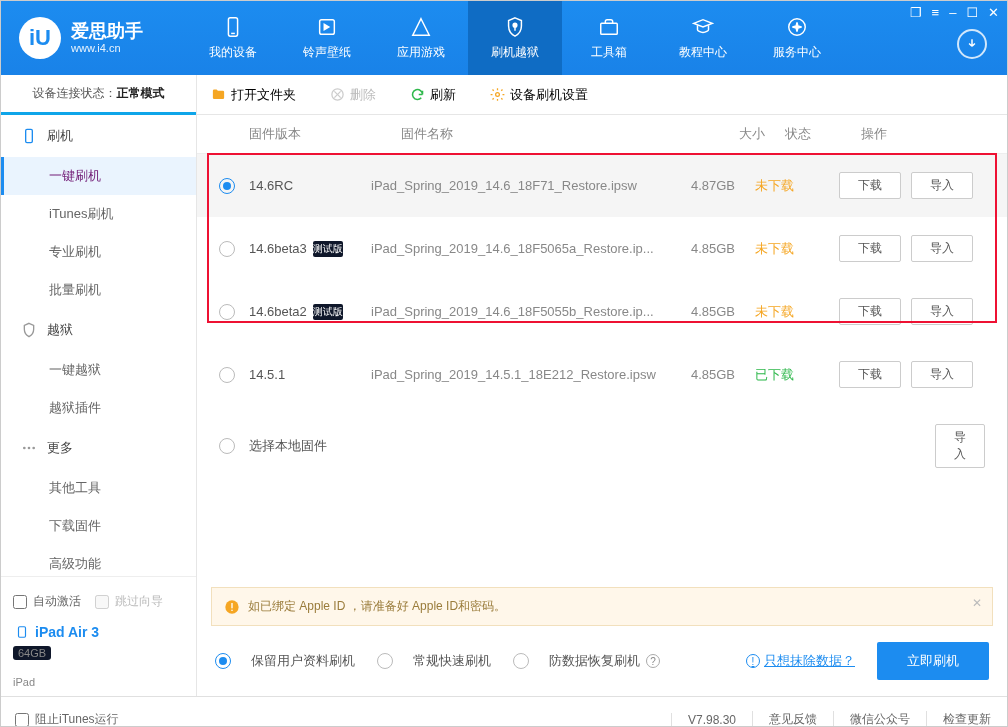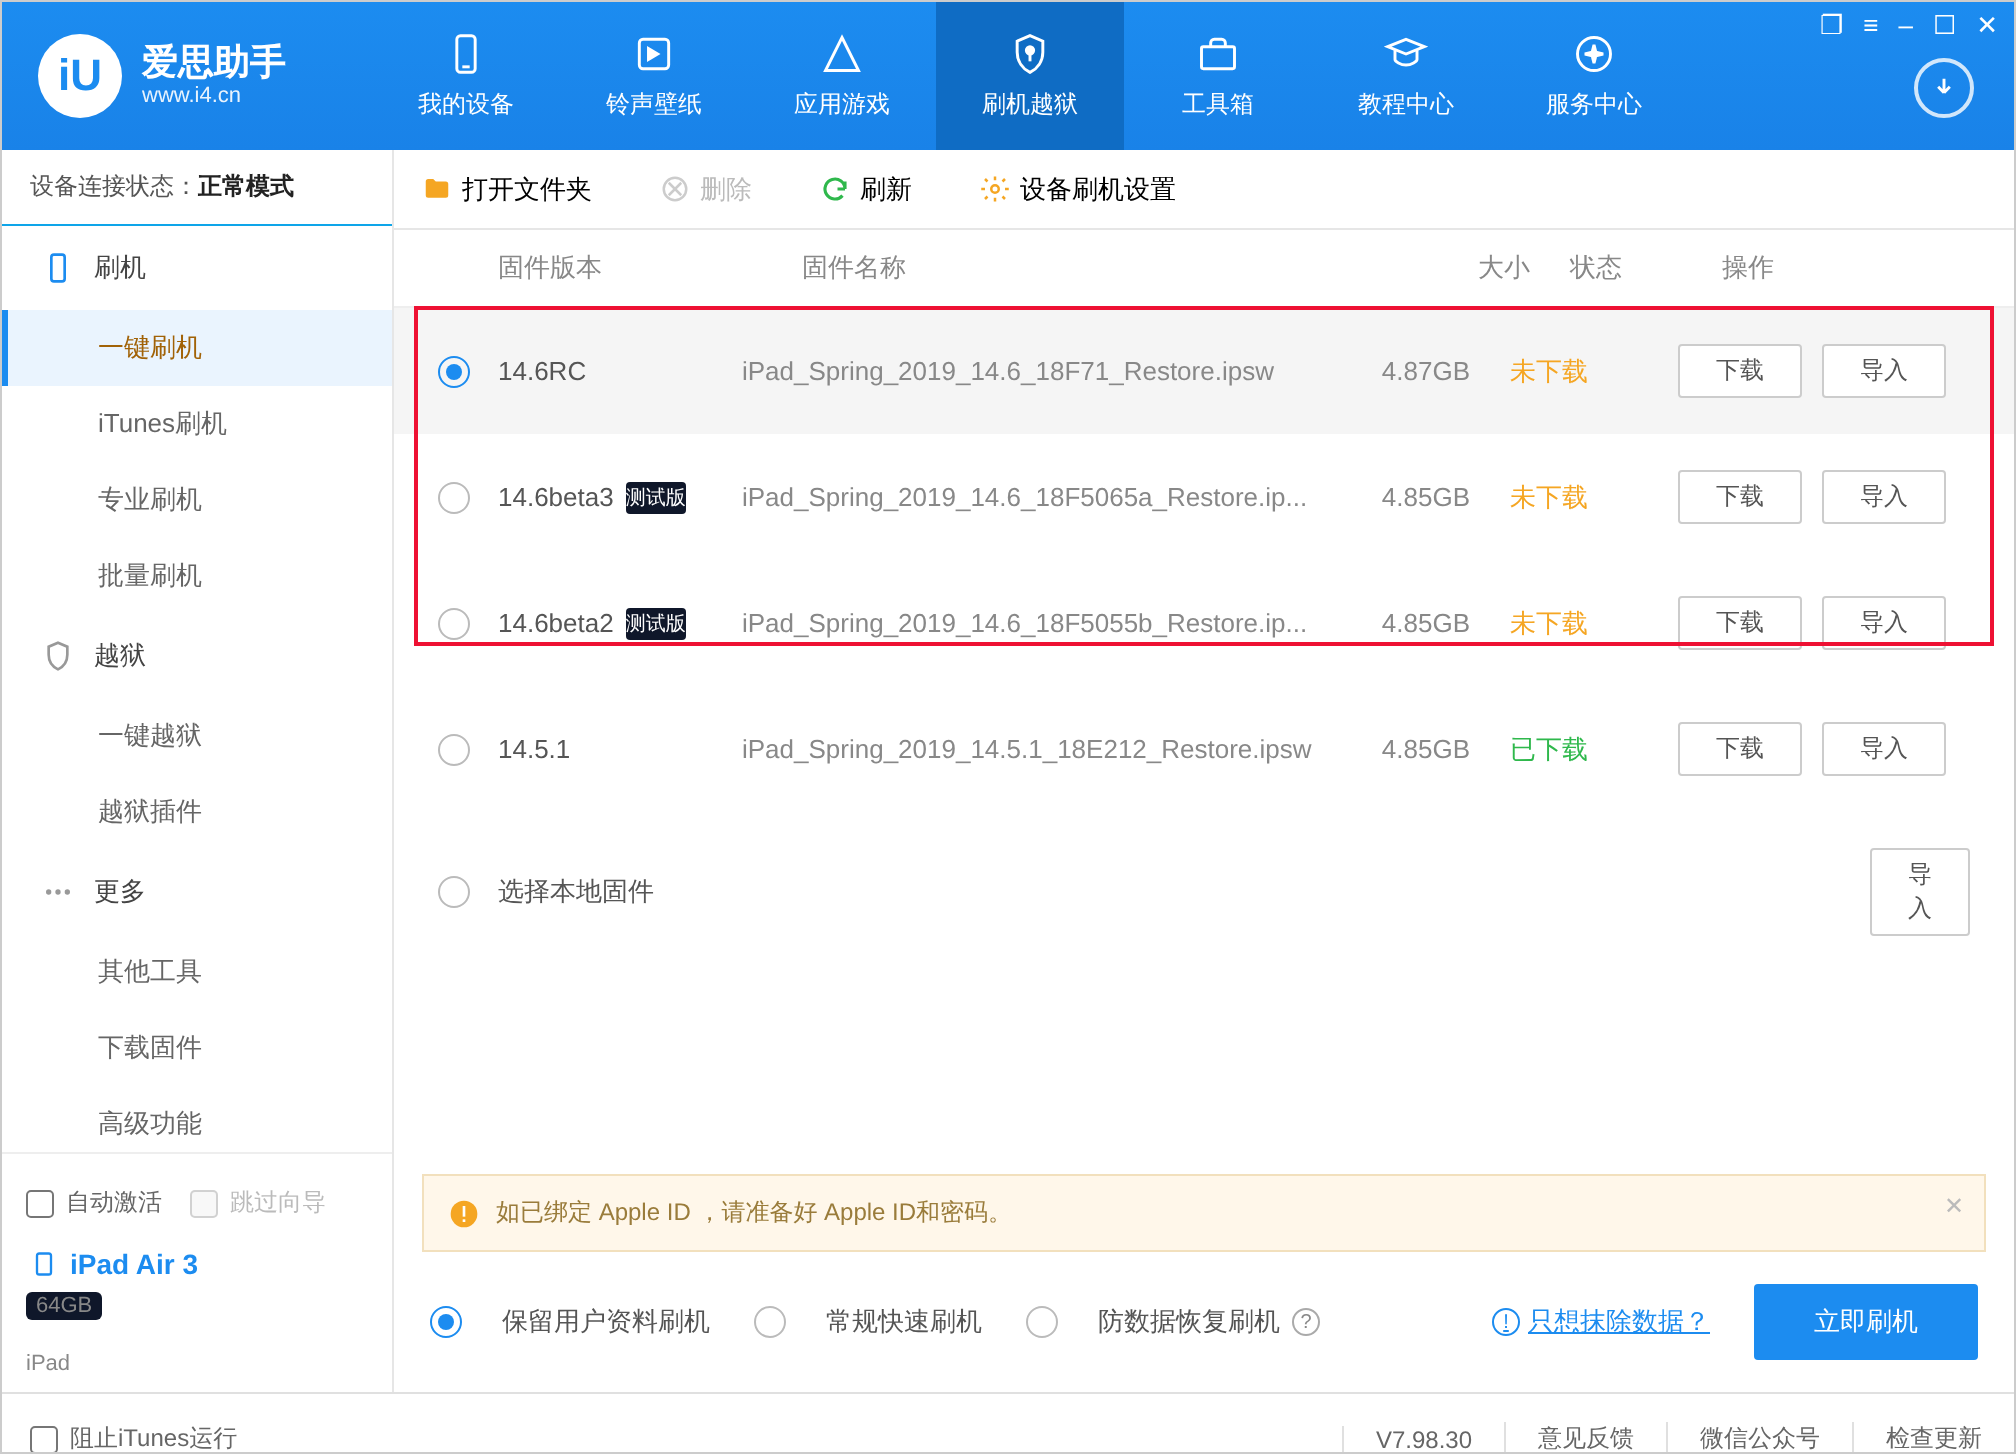--- a/index.html
+++ b/index.html
@@ -15,27 +15,27 @@
 .nav-item { width: 94px; display: flex; flex-direction: column; align-items: center; justify-content: center; font-size: 12px; gap: 6px; cursor: pointer; }
 .nav-item.active { background: #0f6cc4; }
 .nav-icon { width: 22px; height: 22px; display: flex; align-items: center; justify-content: center; }
 .nav-icon svg { width: 22px; height: 22px; fill: none; stroke: #fff; stroke-width: 1.6; }
 .window-controls { position: absolute; top: 4px; right: 8px; display: flex; gap: 10px; font-size: 13px; }
 .window-controls span { cursor: pointer; }
 .download-circle { position: absolute; right: 20px; top: 28px; width: 30px; height: 30px; border: 2px solid rgba(255,255,255,.8); border-radius: 50%; display: flex; align-items: center; justify-content: center; color: #fff; }
 
 .content { display: flex; height: 621px; }
 .sidebar { width: 196px; border-right: 1px solid #e6e6e6; display: flex; flex-direction: column; }
-.device-status { padding: 10px 14px; font-size: 12px; color: #555; border-bottom: 1px solid #0ea5e9; }
+.device-status { padding: 10px 14px; font-size: 12px; color: #555; border-bottom: 3px solid #0ea5e9; text-align: center; }
 .device-status b { color: #222; }
 .side-menu { flex: 1; overflow: auto; }
 .side-group { padding: 12px 20px; font-size: 13px; color: #444; display: flex; align-items: center; gap: 10px; cursor: pointer; }
 .side-group .gicon { width: 16px; height: 16px; display: inline-flex; align-items: center; justify-content: center; }
 .side-sub { padding: 10px 20px 10px 48px; font-size: 13px; color: #666; cursor: pointer; }
-.side-sub.active { background: #eaf4fe; color: #a16207; border-left: 3px solid #1c8cf0; padding-left: 45px; }
+.side-sub.active { background: #eaf4fe; color: #701a75; border-left: 3px solid #1c8cf0; padding-left: 45px; }
 
 .side-footer { border-top: 1px solid #eee; padding: 8px 12px; font-size: 12px; }
 .chk-row { display: flex; align-items: center; gap: 6px; color: #666; padding: 4px 0; }
 .chk-row.disabled { color: #bbb; }
 .device-card { padding: 6px 2px; color: #1c8cf0; font-size: 14px; font-weight: bold; display: flex; align-items: center; gap: 6px; }
 .device-info { font-size: 11px; color: #888; display: flex; align-items: center; gap: 6px; }
 .badge-grey { background: #0f172a; border-radius: 3px; padding: 1px 5px; }
 
 .main { flex: 1; display: flex; flex-direction: column; position: relative; }
 .toolbar { height: 40px; border-bottom: 1px solid #e6e6e6; display: flex; align-items: center; padding: 0 14px; gap: 34px; font-size: 13px; }

